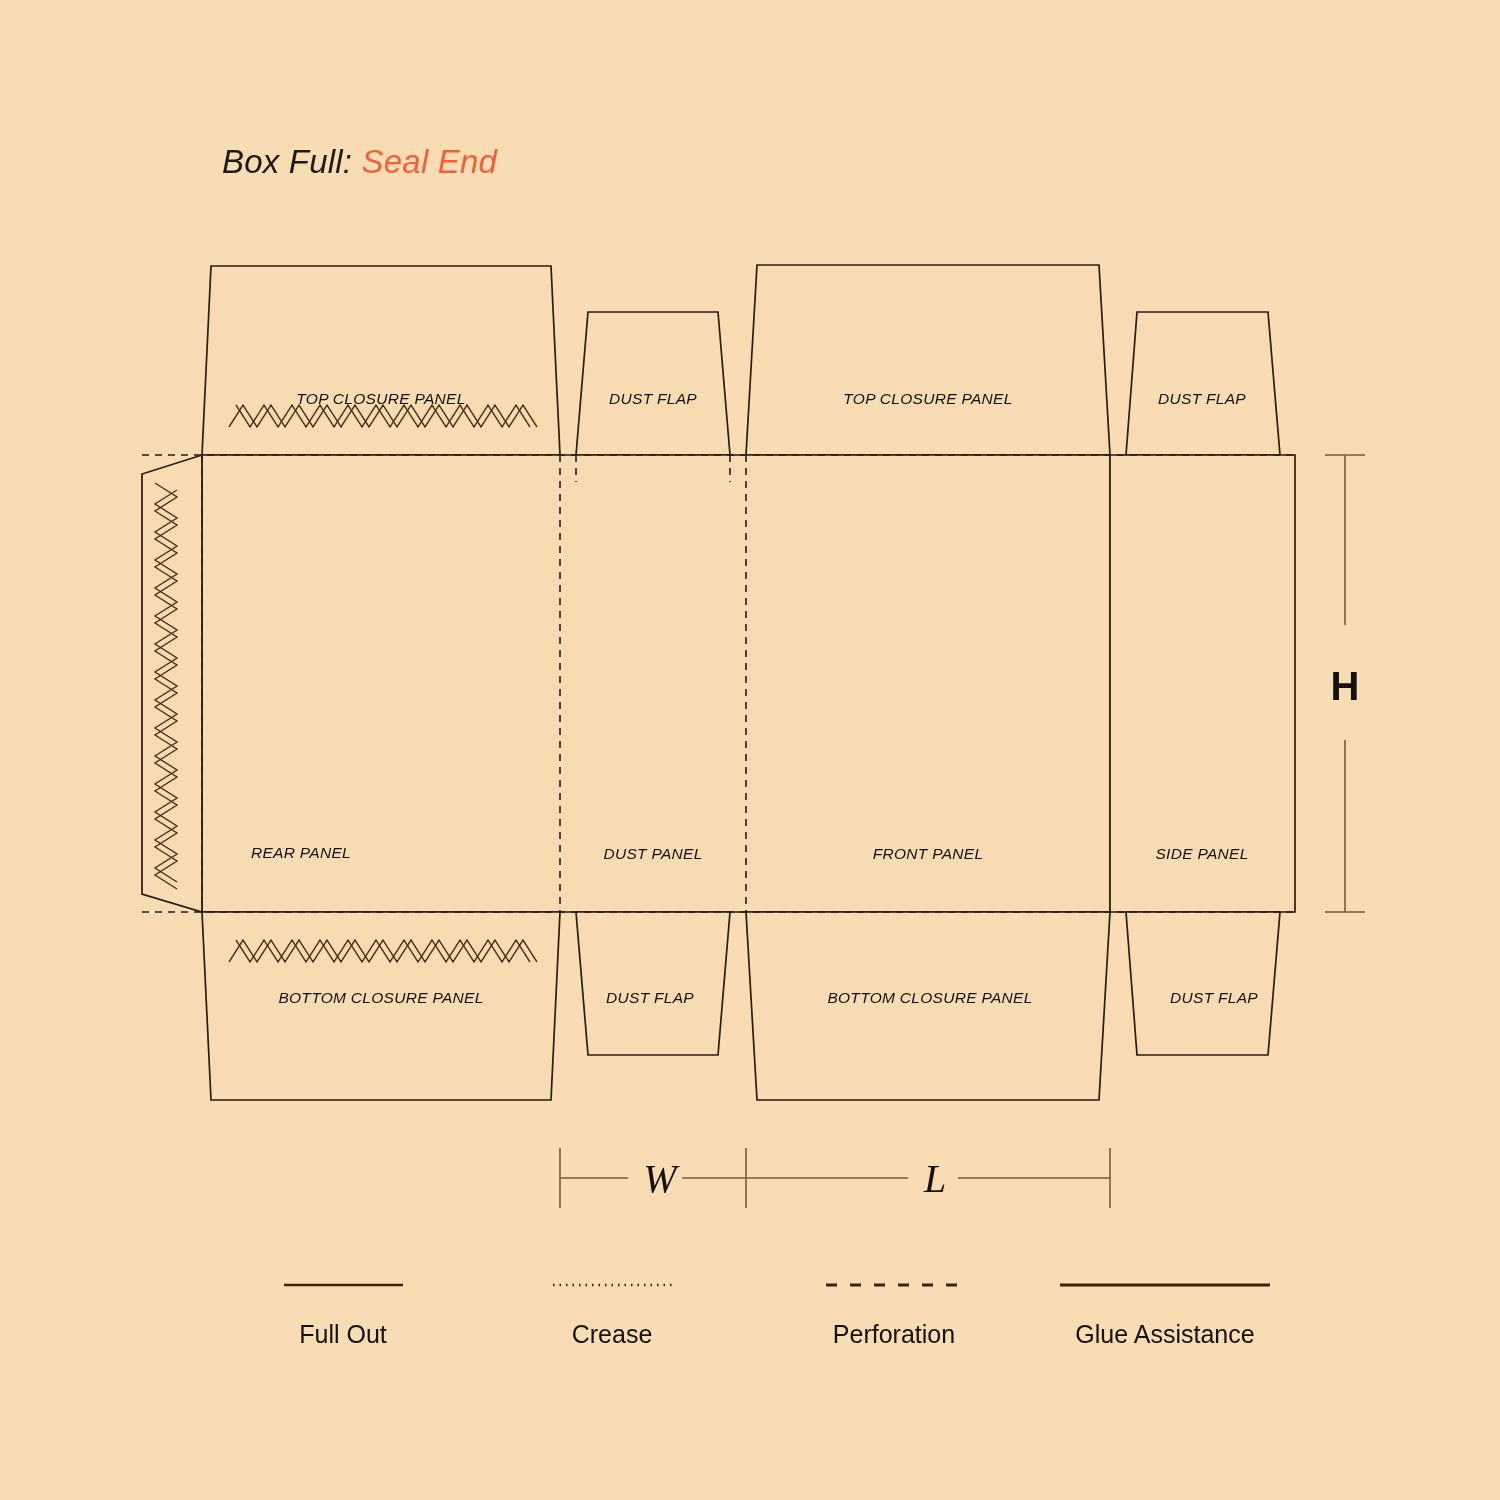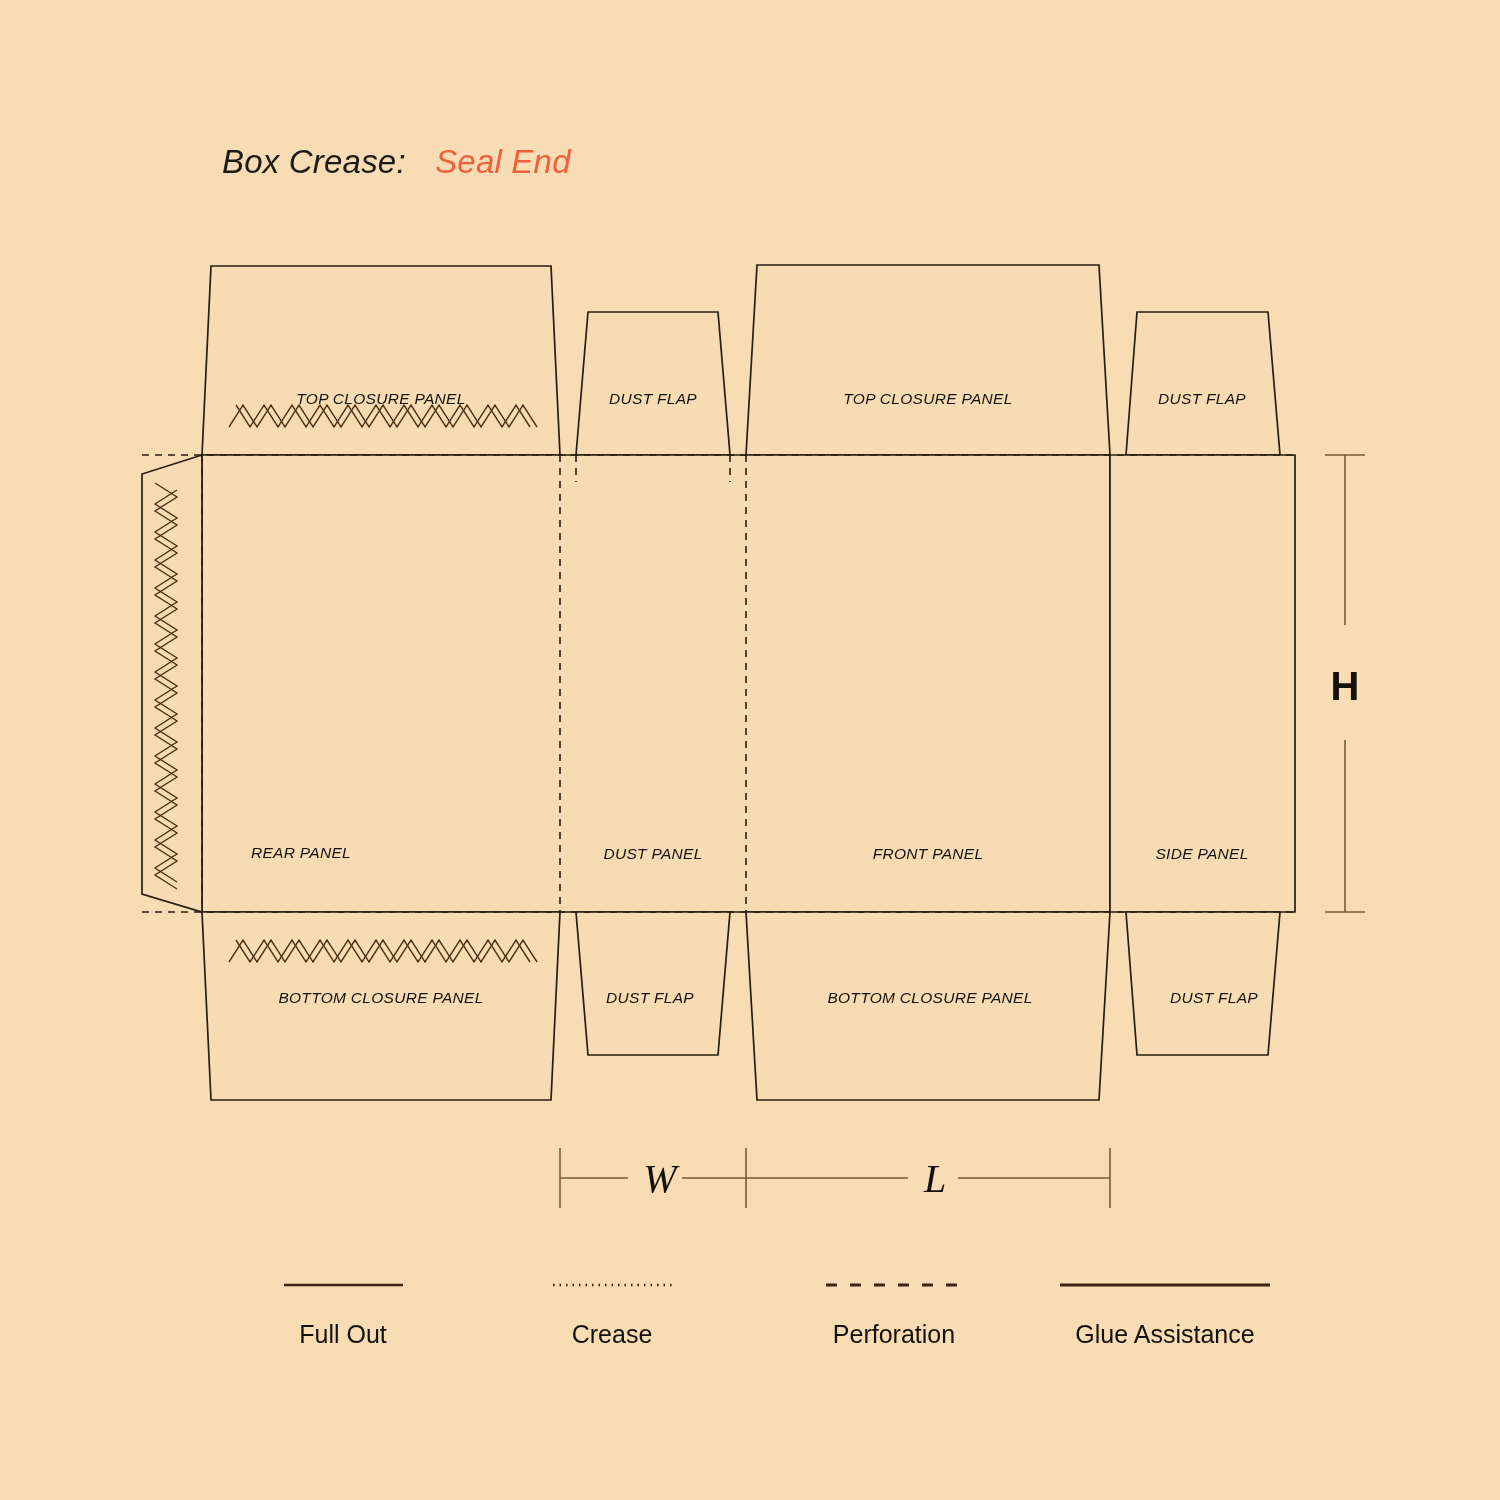--- a/index.html
+++ b/index.html
@@ -25,21 +25,20 @@
     top: 143px;
     font-size: 33px;
     font-style: italic;
     font-family: "Liberation Sans", sans-serif;
     color: #1e1a16;
     white-space: nowrap;
     letter-spacing: 0.2px;
   }
   .title .accent {
     color: #f0603c;
-    margin-left: 20px;
   }
   svg.dieline {
     position: absolute;
     left: 0;
     top: 0;
     width: 1500px;
     height: 1500px;
   }
   .panel-label {
     font-family: "Liberation Sans", sans-serif;
@@ -74,21 +73,21 @@
   .legend-dotted { stroke: #3a2410; stroke-width: 2.4; fill: none; stroke-dasharray: 1.5 5; }
   .legend-dashed { stroke: #3a2410; stroke-width: 3; fill: none; stroke-dasharray: 11 13; }
   .legend-glue { stroke: #3a2410; stroke-width: 3; fill: none; }
 </style>
 </head>
 <body>
 
 <div id="stage">
 
   <div class="title">
-    <span>Box Crease:</span>
+    <span>Box Full:</span>
     <span class="accent">Seal End</span>
   </div>
 
   <svg class="dieline" viewBox="0 0 1500 1500">
 
     <path class="cut-fill" d="M 202,455 L 211,266 L 551,266 L 560,455 Z"></path>
 
     <path class="cut-fill" d="M 576,455 L 588,312 L 718,312 L 730,455 Z"></path>
 
     <path class="cut-fill" d="M 746,455 L 757,265 L 1099,265 L 1110,455 Z"></path>

